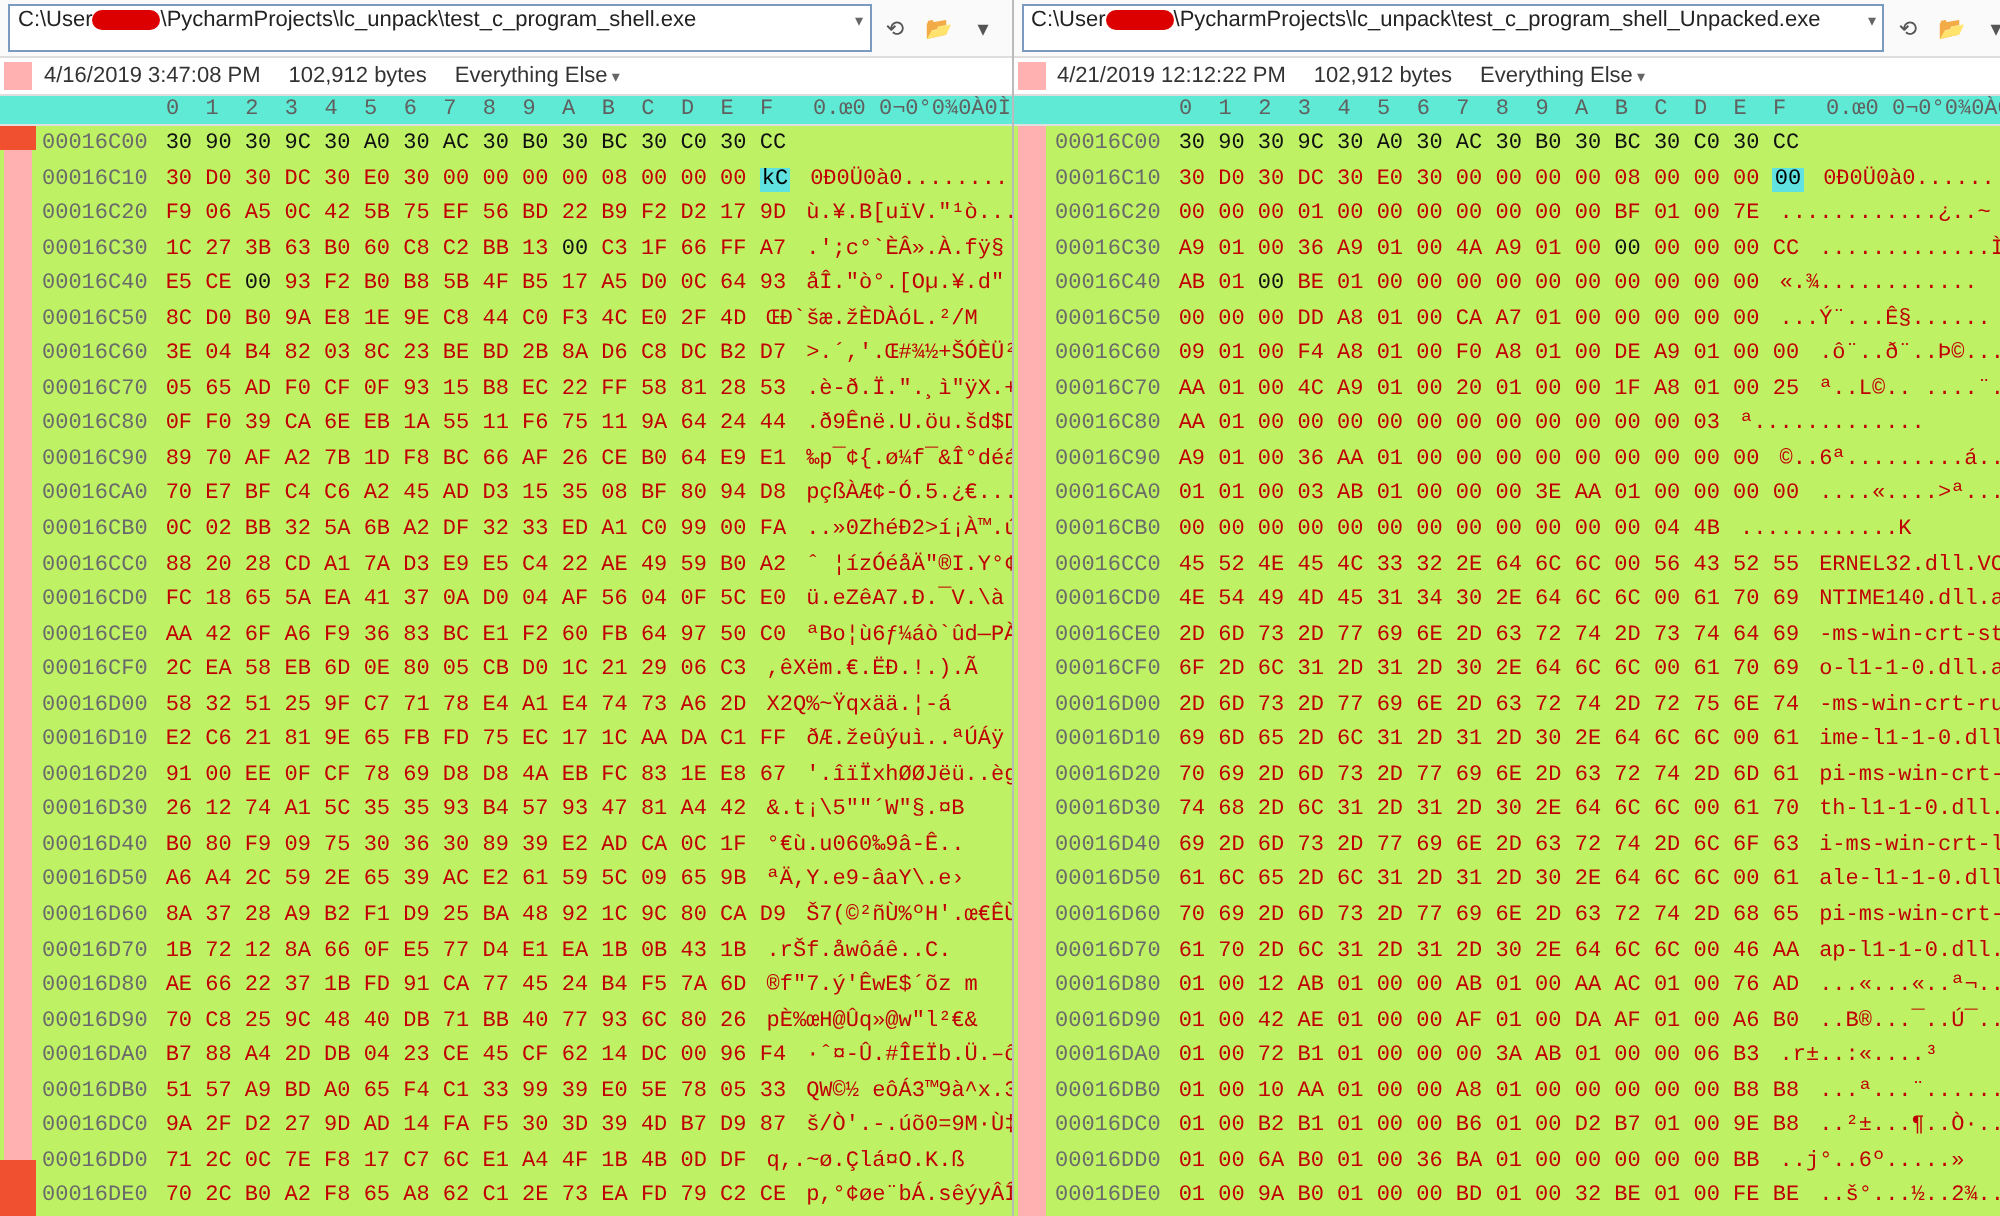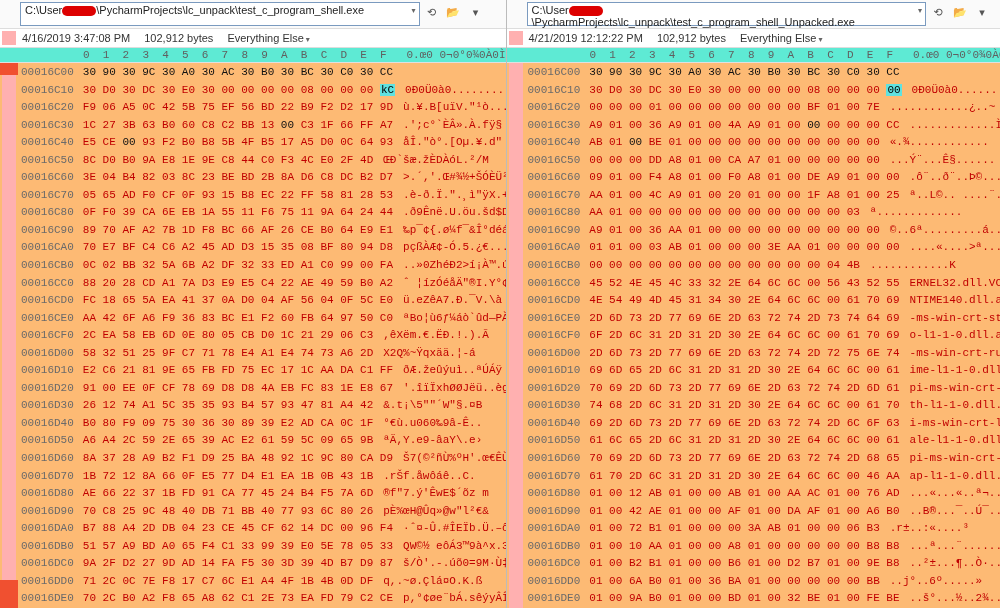--- a/index.html
+++ b/index.html
@@ -1,30 +1,30 @@
 <!DOCTYPE html>
 <html><head>
 <meta charset="utf-8">
 <style>
   html,body{margin:0;padding:0;font-family:"Segoe UI",Tahoma,Arial,sans-serif;font-size:11px;background:#fff;color:#222;width:1000px;height:608px;overflow:hidden}
   .page{display:flex;width:1000px;height:608px}
   .pane{flex:1 1 50%;display:flex;flex-direction:column;border-right:1px solid #bbb}
   .pane:last-child{border-right:none}
-  .toolbar{display:flex;align-items:flex-start;gap:2px;padding:2px 20px;border-bottom:1px solid #ddd;background:#fafafa}
+  .toolbar{display:flex;align-items:center;gap:2px;padding:2px 4px;border-bottom:1px solid #ddd;background:#fafafa}
   .path-input{flex:1;height:20px;border:1px solid #7a9abf;background:#fff;padding:1px 18px 1px 4px;font-size:11px;color:#222;position:relative}
   .path-wrap{position:relative;flex:1}
   .drop-arrow{position:absolute;right:4px;top:4px;font-size:8px;color:#666}
   .tbi{width:18px;height:18px;display:inline-flex;align-items:center;justify-content:center;font-size:11px;color:#555;border:1px solid transparent;border-radius:2px}
   .redact{display:inline-block;height:10px;background:#d00;border-radius:5px;vertical-align:middle}
   .statusbar{display:flex;align-items:flex-end;gap:14px;padding:3px 8px 3px 22px;border-bottom:1px solid #ddd;background:#fff;font-size:11px;color:#333;position:relative}
   .statusbar .marker{position:absolute;left:2px;top:2px;bottom:2px;width:14px;background:#ffb0b0}
   .statusbar .filter{color:#333}
   .statusbar .filter-arrow{font-size:8px;color:#666;margin-left:2px}
   .hexhdr{font-family:Liberation Mono, monospace;font-size:11px;white-space:pre;padding:1px 0 1px 21px;color:#606060;border-bottom:1px solid #e0e0e0;background:#5eead4}
-  .hexarea{flex:1;overflow:hidden;position:relative;background:#fdba74}
+  .hexarea{flex:1;overflow:hidden;position:relative;background:#bef264}
   .gut{position:absolute;left:2px;top:0;bottom:0;width:14px;background:#ffb0b0}
   .rows{position:absolute;left:21px;right:0;top:1px;font-family:Consolas,"Courier New",monospace;font-size:11px;line-height:17.55px;white-space:pre;color:#c00000}
   .addr{color:#6a6a6a;margin-right:9px}
   .asc{color:#c00000;margin-left:10px}
   .blk{color:#111}
   .hl{background:#5fe2e0;color:#000;padding:0 1px}
   .bigred{position:absolute;left:0;width:18px;background:#f05030}
 </style>
 </head>
 <body>

